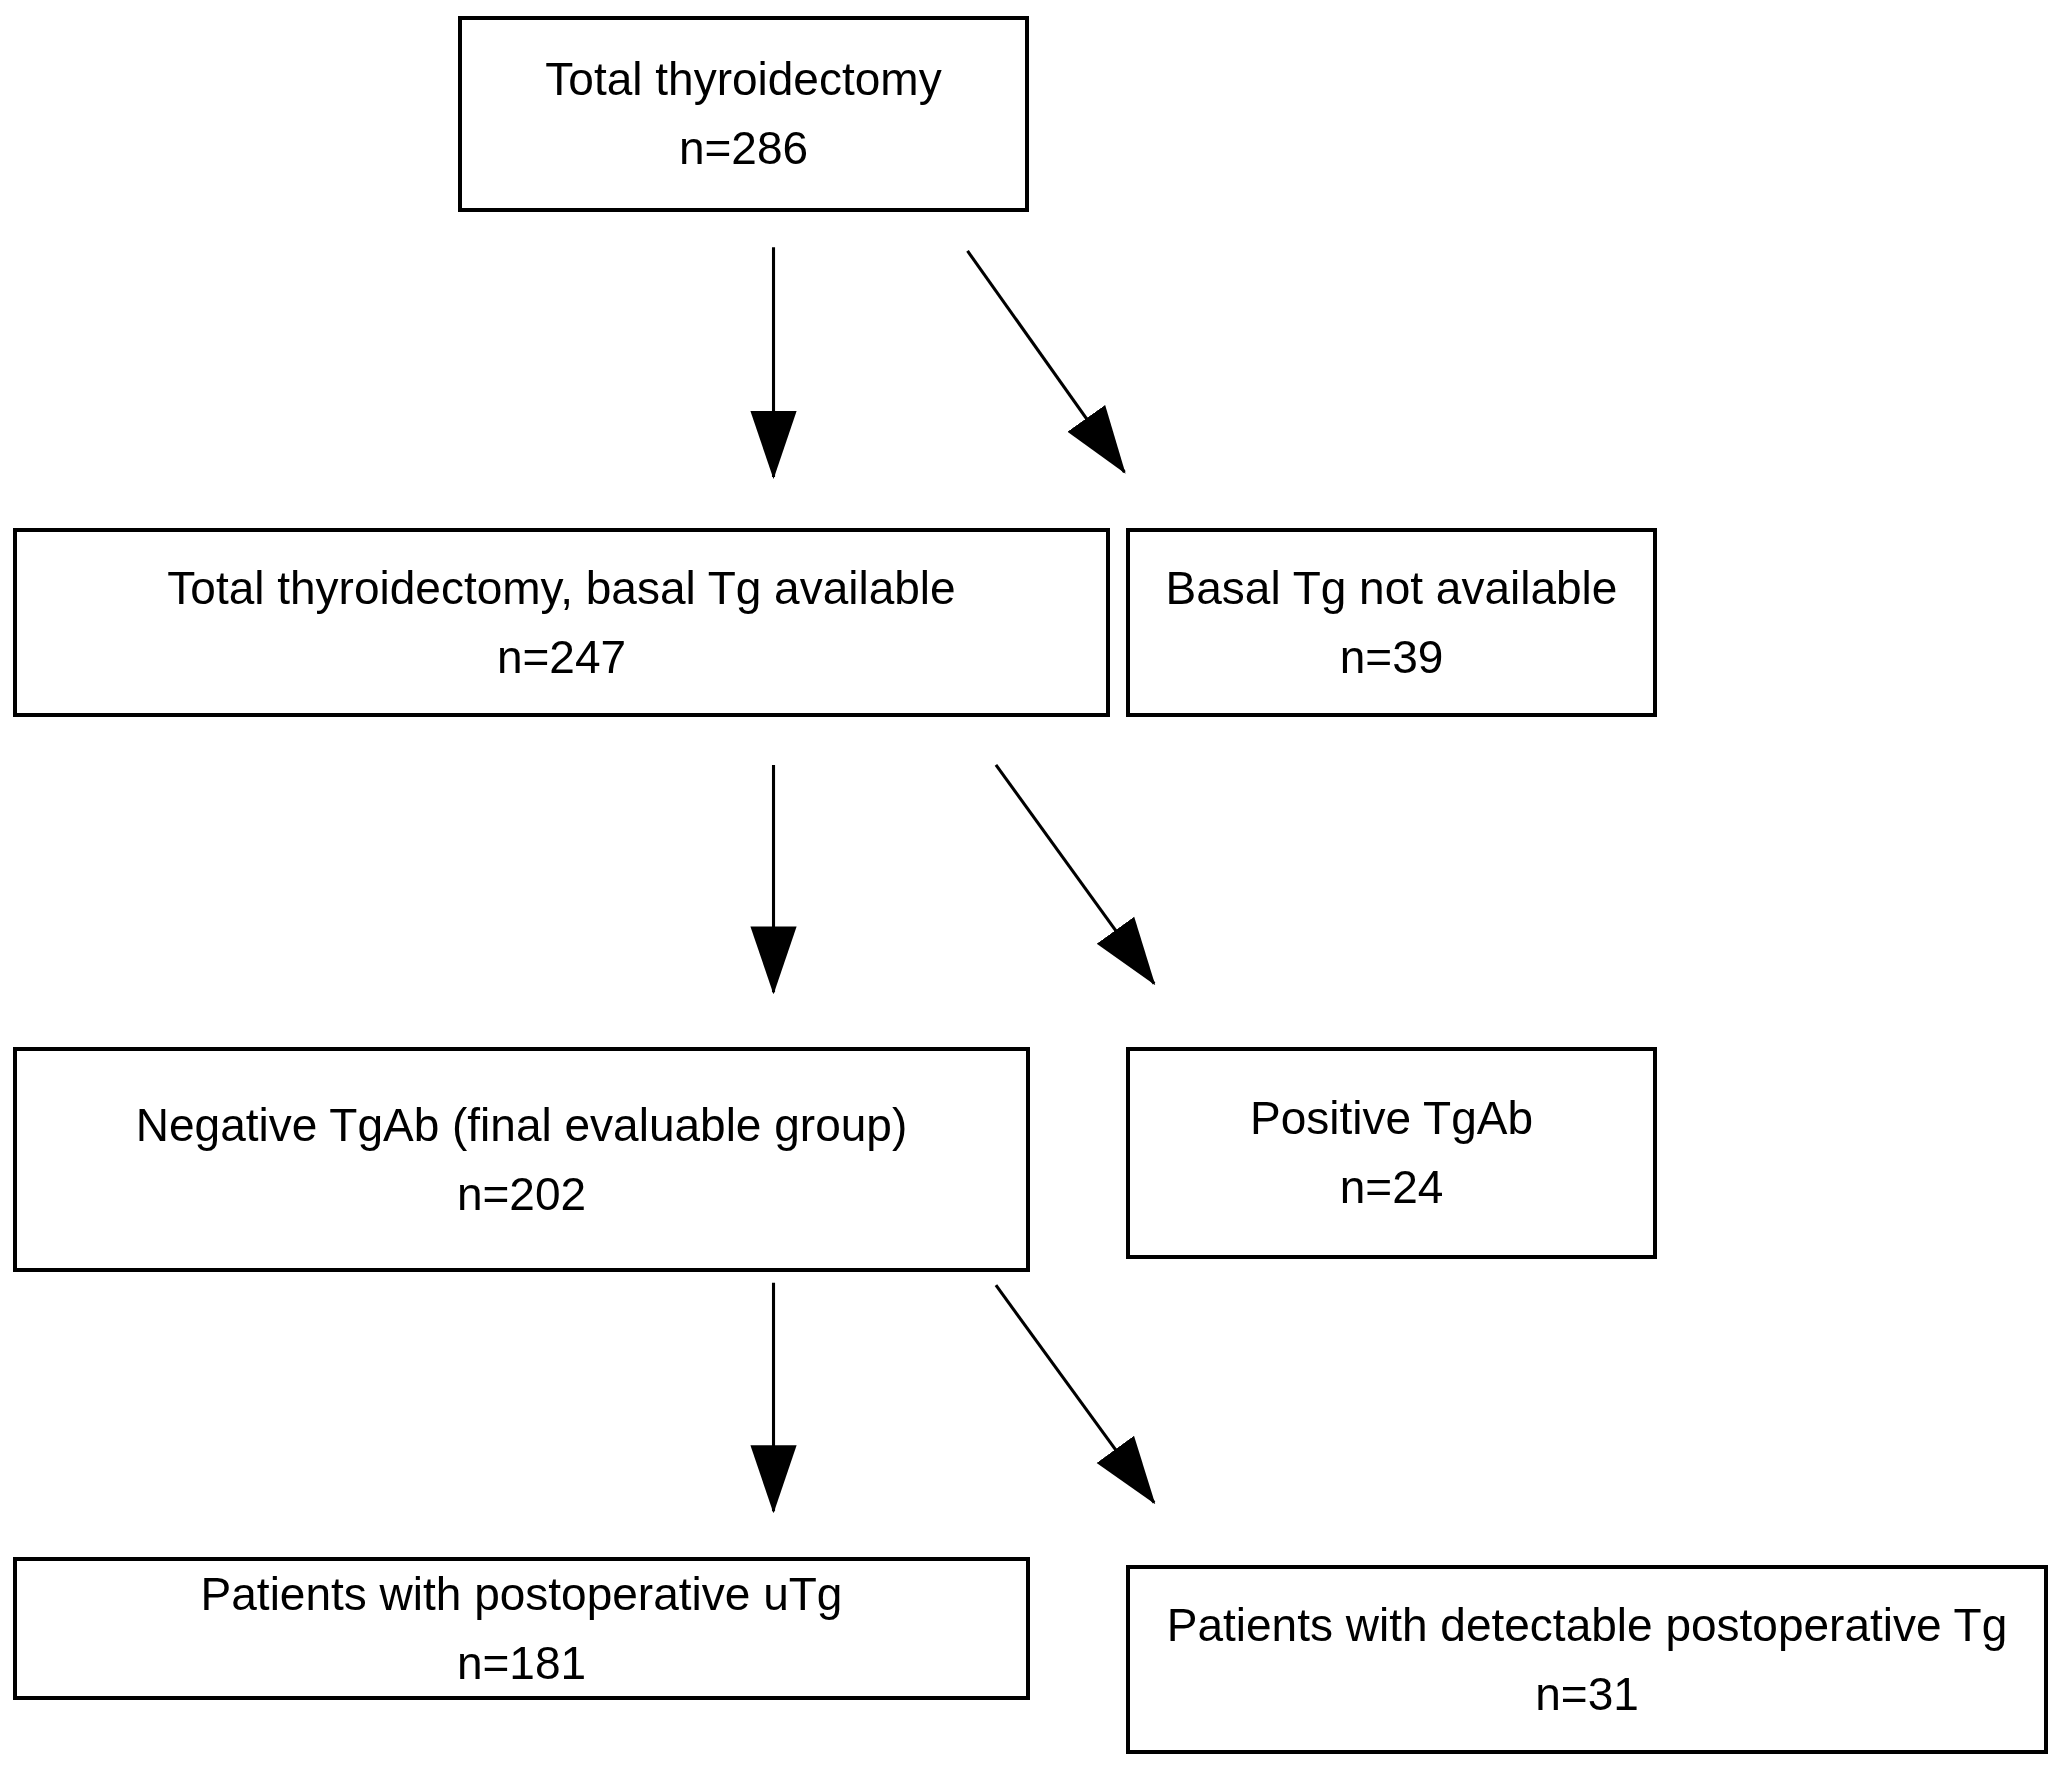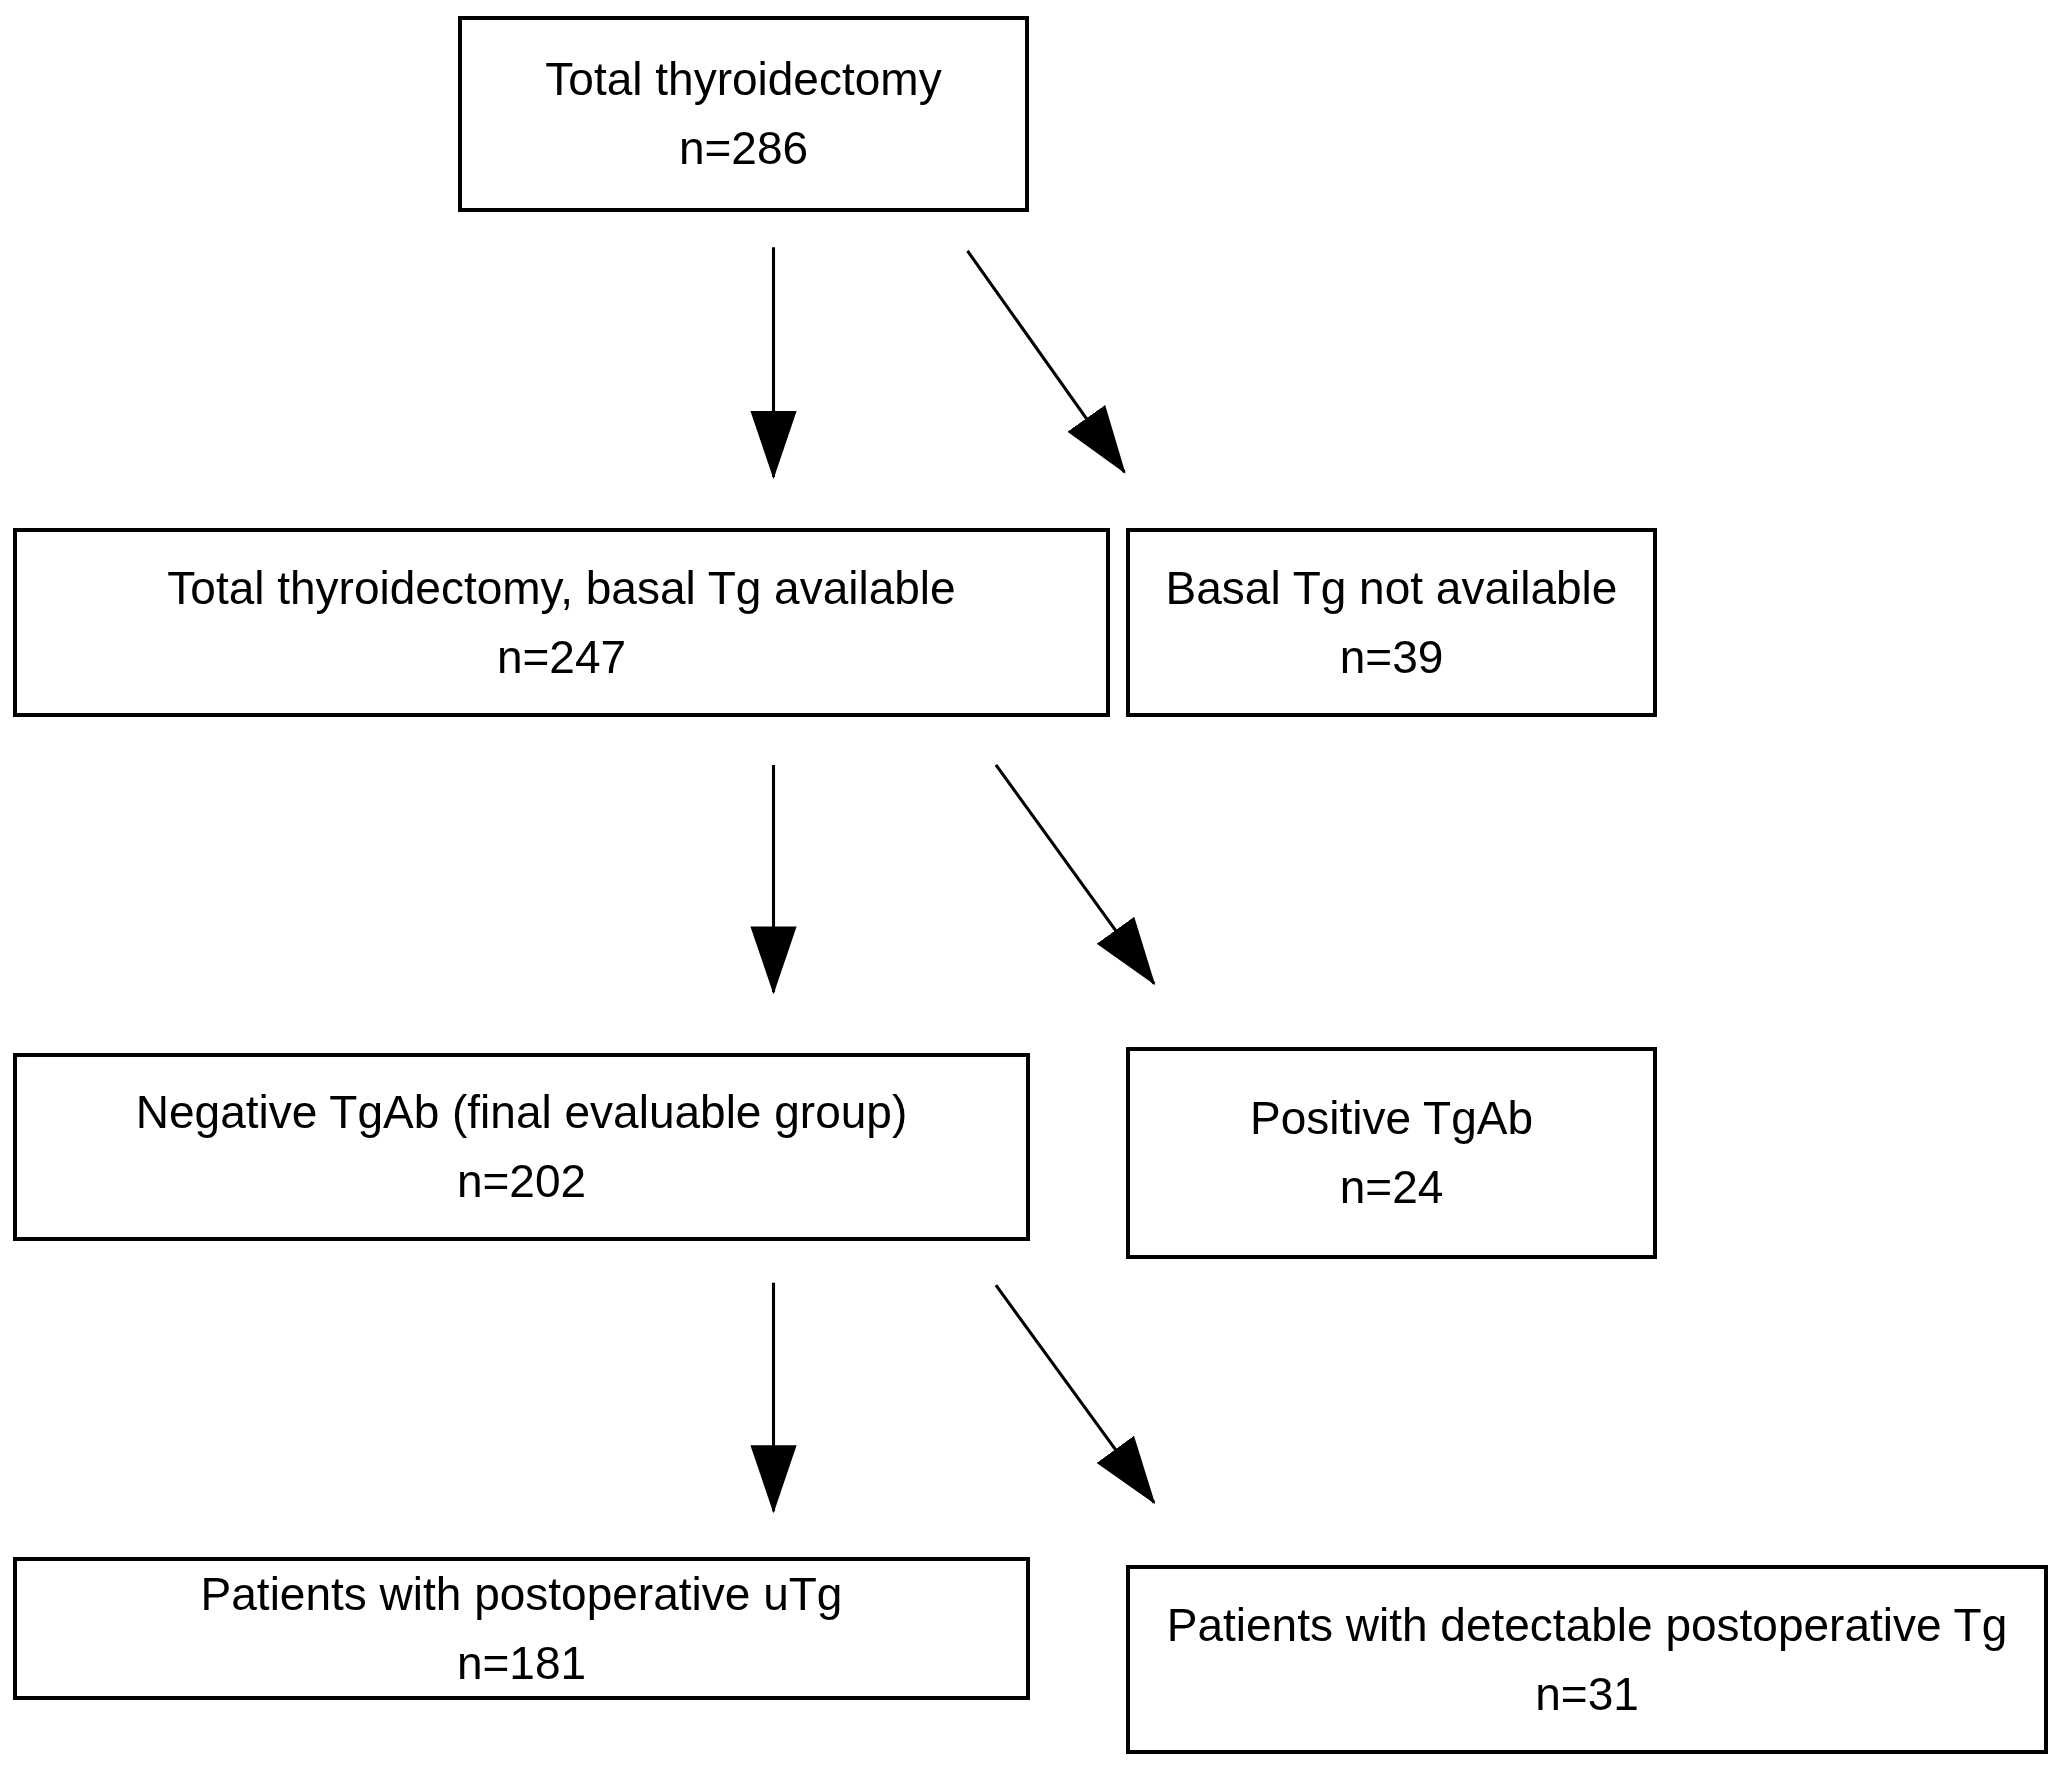--- a/index.html
+++ b/index.html
@@ -29,21 +29,21 @@
     line-height: 69px;
   }
   .box .label, .box .count {
     display: block;
     white-space: nowrap;
   }
   
   #box-total { left: 458px; top: 16px;   width: 571px;  height: 196px; }
   #box-r2l   { left: 13px;  top: 528px;  width: 1097px; height: 189px; }
   #box-r2r   { left: 1126px;top: 528px;  width: 531px;  height: 189px; align-items: center; }
-  #box-r3l   { left: 13px;  top: 1047px; width: 1017px; height: 188px; margin-top: 6px; }
+  #box-r3l   { left: 13px;  top: 1047px; width: 1017px; height: 225px; }
   #box-r3r   { left: 1126px;top: 1047px; width: 531px;  height: 212px; }
   #box-r4l   { left: 13px;  top: 1557px; width: 1017px; height: 143px; }
   #box-r4r   { left: 1126px;top: 1557px; width: 922px; height: 189px; margin-top: 8px; }
   .arrow-layer {
     position: absolute;
     left: 0; top: 0;
     width: 2066px;
     height: 1769px;
     pointer-events: none;
   }

